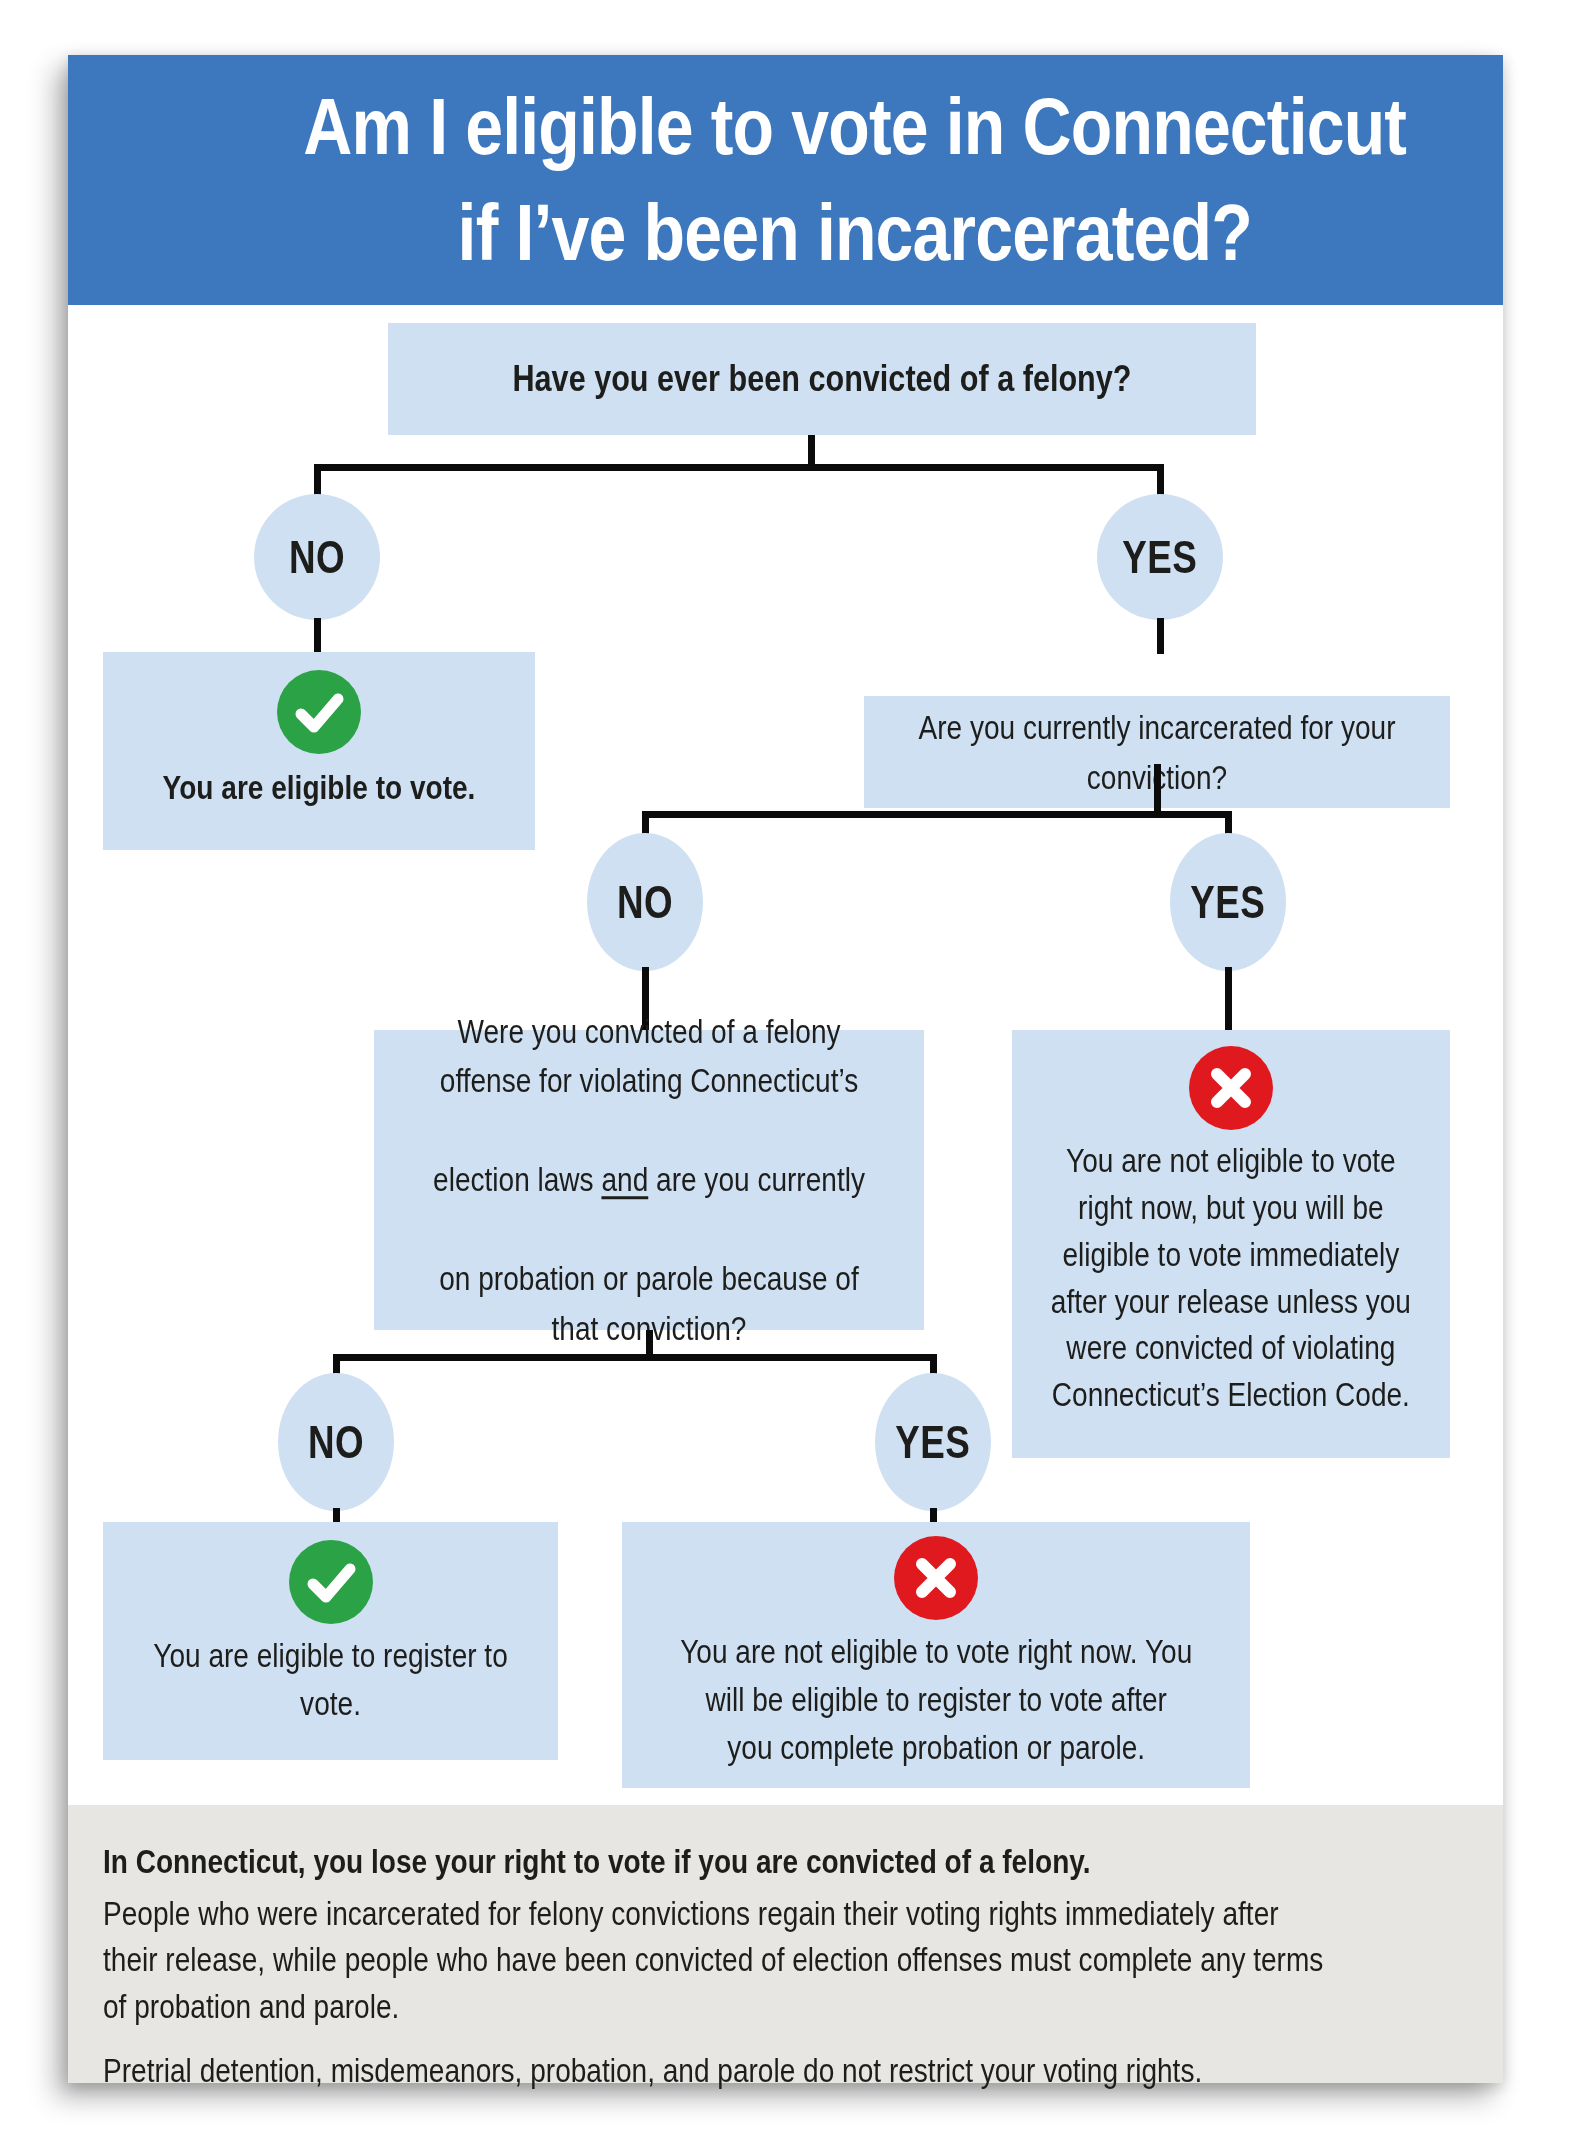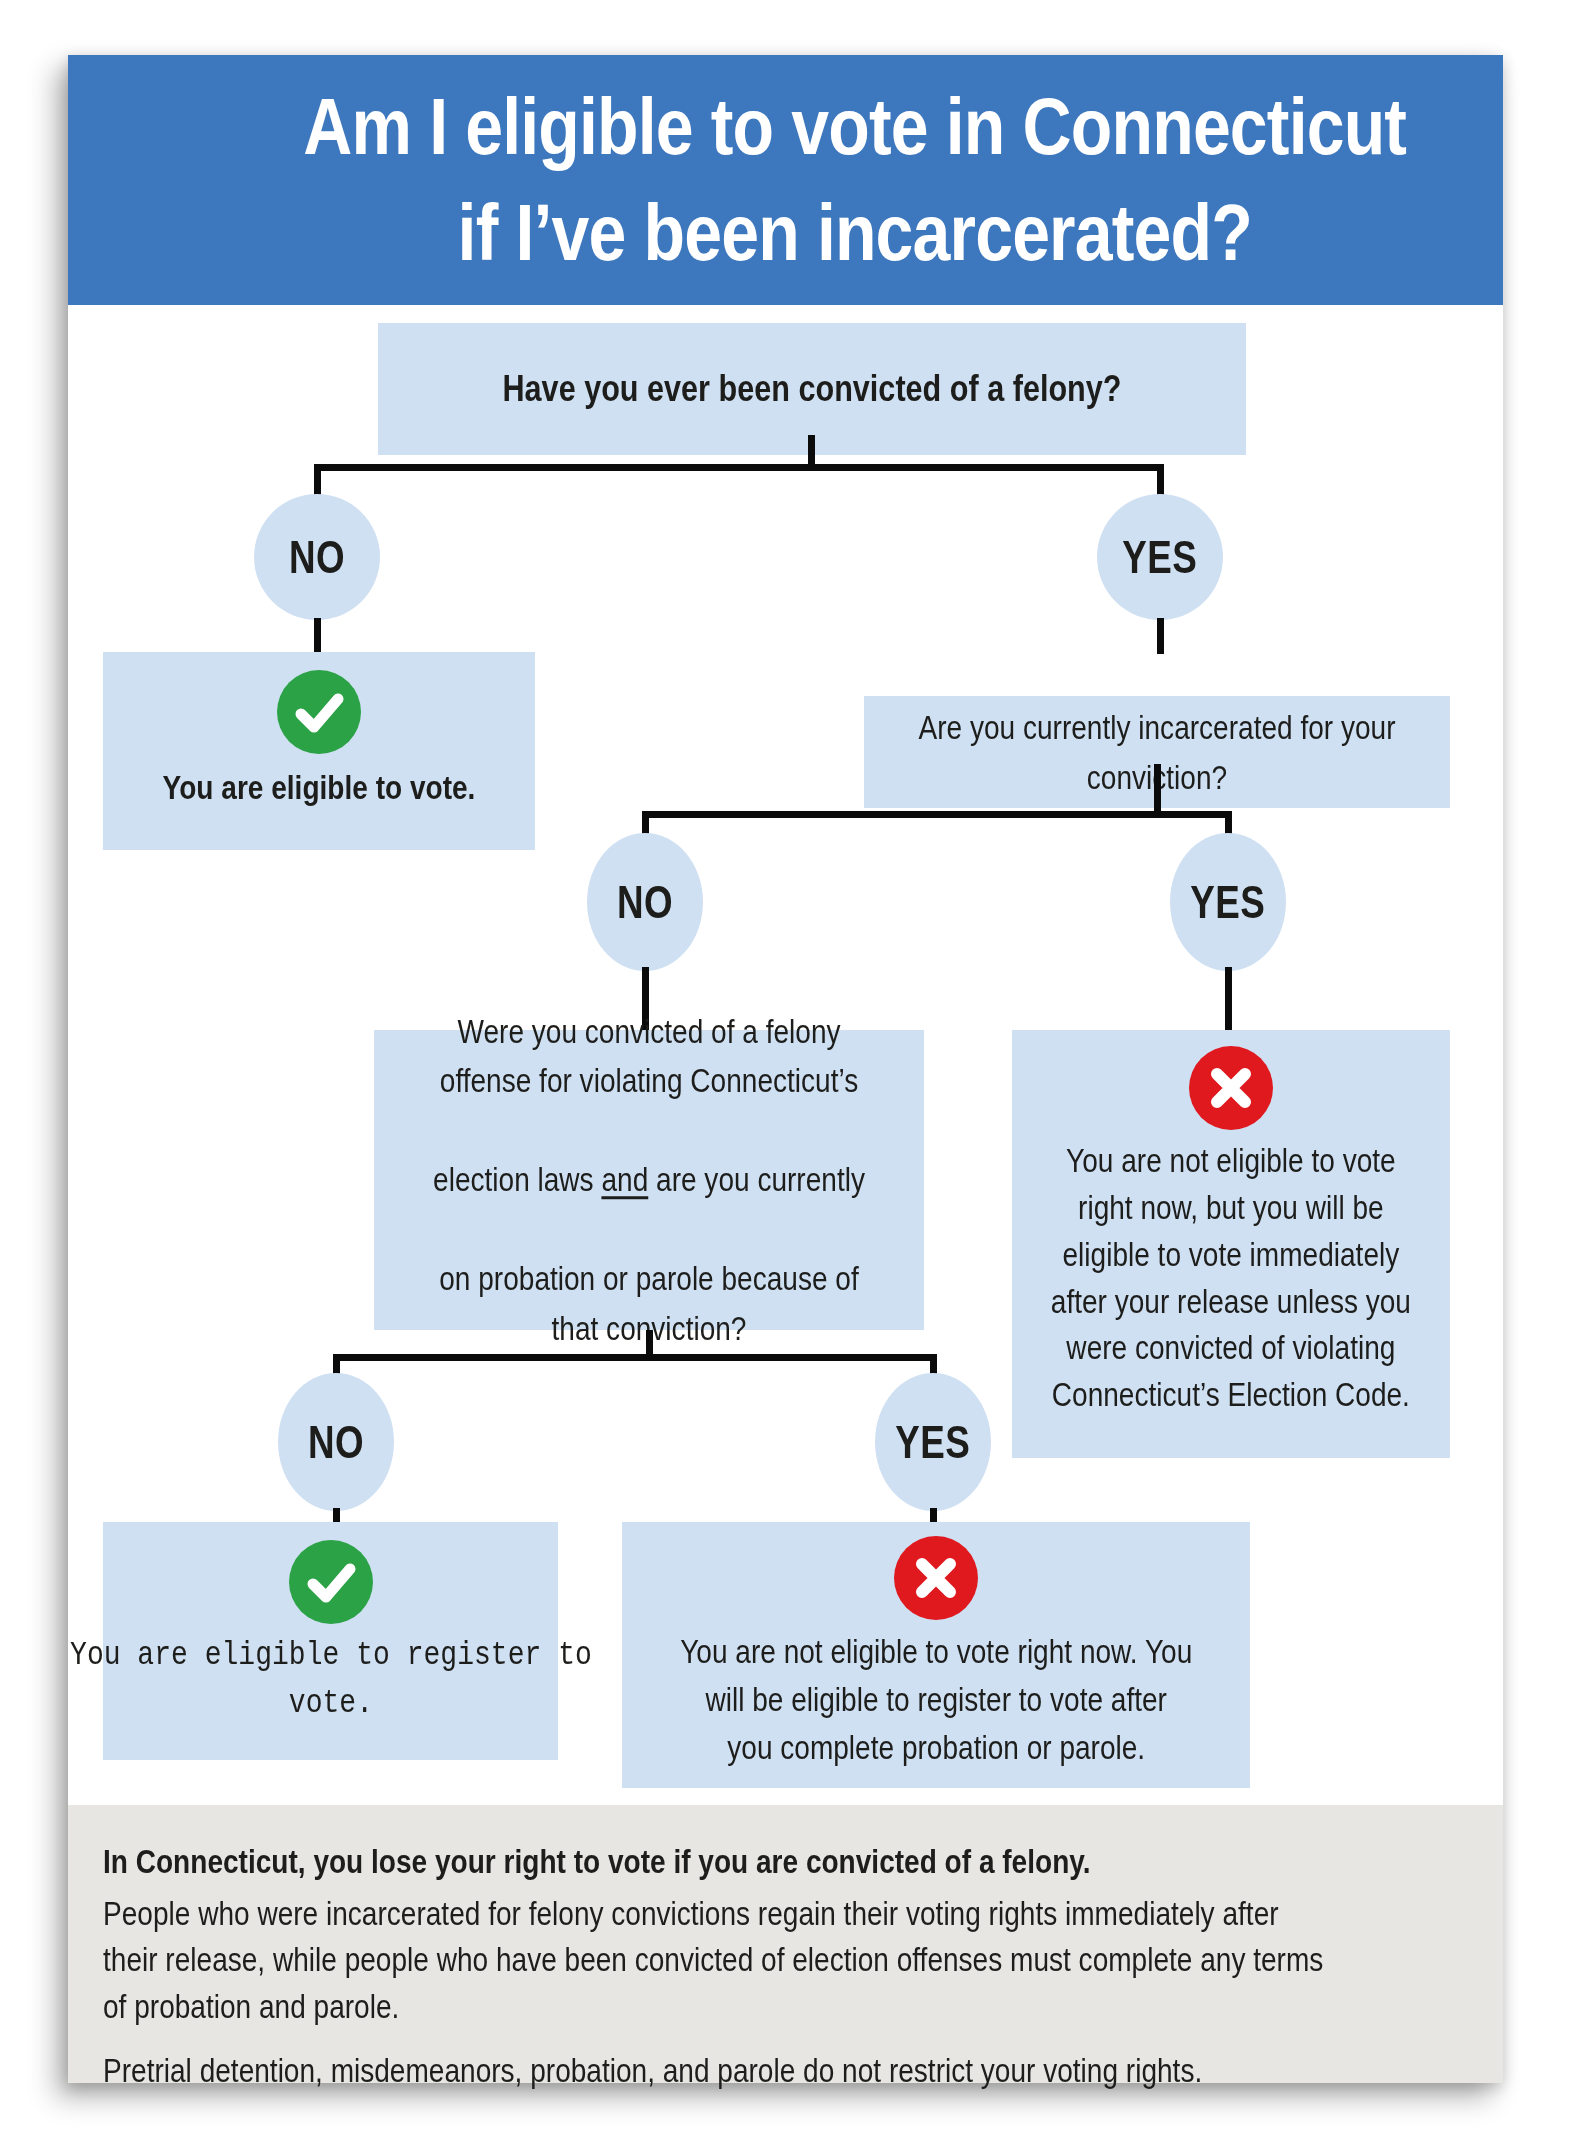--- a/index.html
+++ b/index.html
@@ -38,21 +38,21 @@
 <body>
 
 <div id="canvas">
   <div class="page">
 
     <div class="hdr">
       <h1>Am I eligible to vote in Connecticut
 if I’ve been incarcerated?</h1>
     </div>
 
-    <div class="qbox" style="left:310px;top:268px;width:868px;height:132px;text-decoration:underline;">
+    <div class="qbox" style="left:320px;top:268px;width:868px;height:112px;text-decoration:underline;">
       <div class="ctext qbold">Have you ever been convicted of a felony?</div>
     </div>
 
     <div class="conn" style="left:740px;top:380px;width:7px;height:31px;"></div>
     <div class="conn" style="left:246px;top:409px;width:850px;height:7px;"></div>
     <div class="conn" style="left:246px;top:413px;width:7px;height:30px;"></div>
     <div class="conn" style="left:1089px;top:413px;width:7px;height:30px;"></div>
 
     <div class="circle" style="left:186px;top:439px;width:126px;height:126px;">
       <span>NO</span>
@@ -123,21 +123,21 @@
     <div class="circle" style="left:210px;top:1318px;width:116px;height:138px;">
       <span>NO</span>
     </div>
     <div class="circle" style="left:807px;top:1318px;width:116px;height:138px;">
       <span>YES</span>
     </div>
 
     <div class="conn" style="left:265px;top:1453px;width:7px;height:16px;"></div>
     <div class="conn" style="left:862px;top:1453px;width:7px;height:16px;"></div>
 
-    <div class="rbox" style="left:35px;top:1467px;width:455px;height:220px;padding-top:18px;font-family:Liberation Mono, monospace;">
+    <div class="rbox" style="left:35px;top:1467px;width:455px;height:220px;padding-top:18px;">
       <svg class="icon" width="84" height="84" viewBox="0 0 84 84">
         <circle cx="42" cy="42" r="42" fill="#2ba245"></circle>
         <path d="M24 44 L37 57 L61 29" stroke="#ffffff" stroke-width="11" fill="none" stroke-linecap="round" stroke-linejoin="round"></path>
       </svg>
       <div class="rtext" style="margin-top:8px;">You are eligible to register to
 vote.</div>
     </div>
 
     <div class="rbox" style="left:554px;top:1467px;width:628px;height:252px;padding-top:14px;">
       <svg class="icon" width="84" height="84" viewBox="0 0 84 84">

